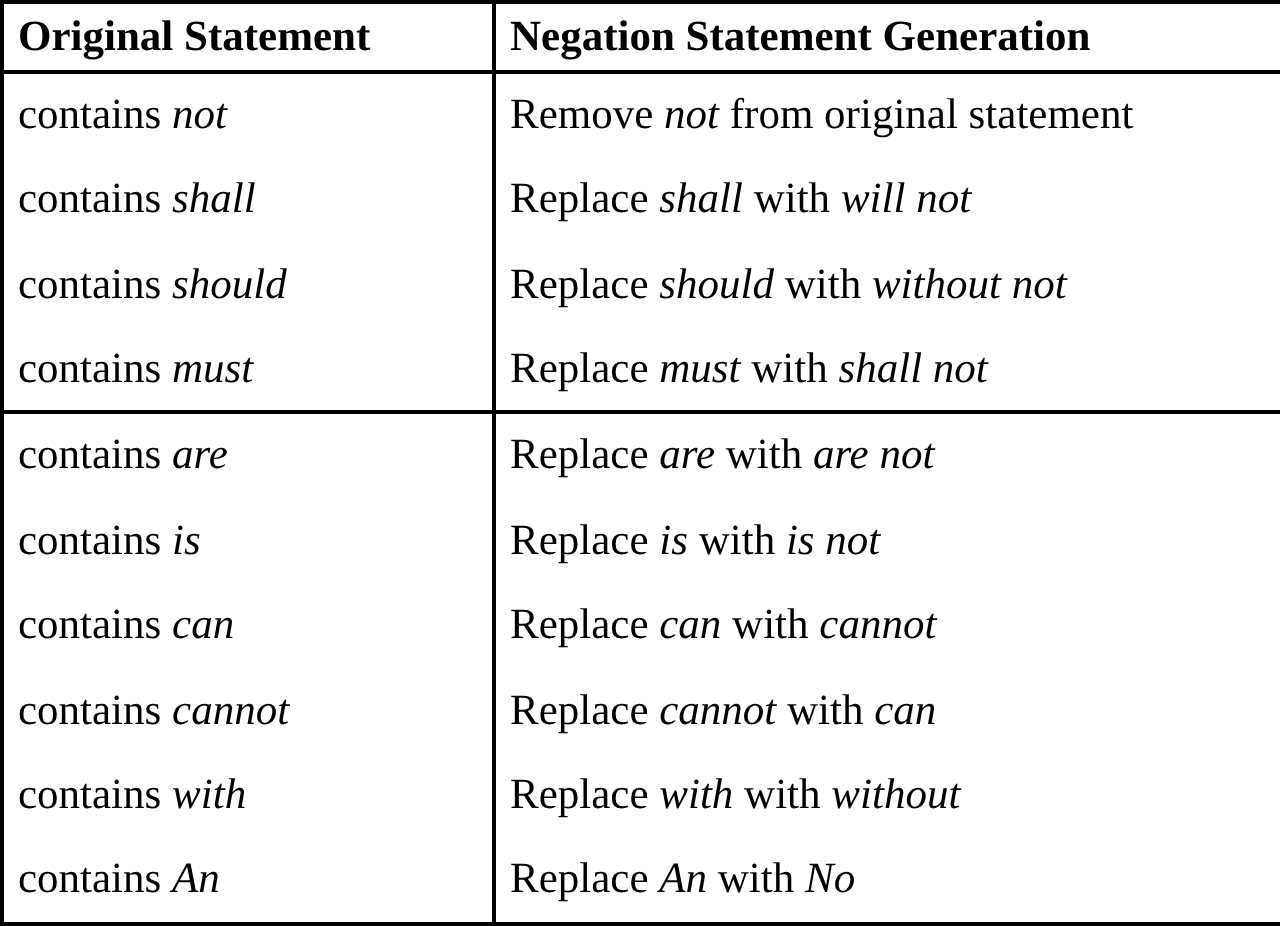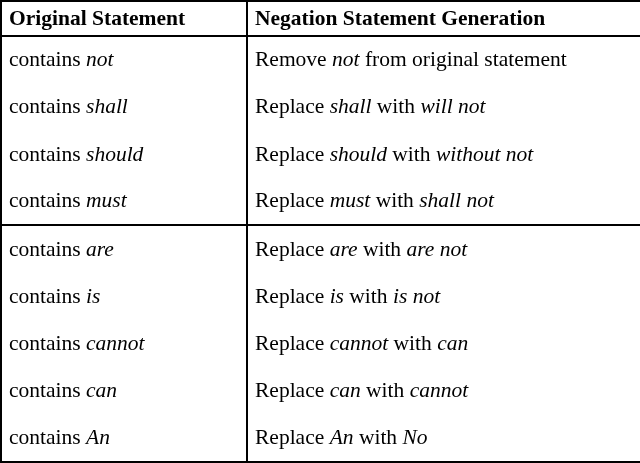--- a/index.html
+++ b/index.html
@@ -133,32 +133,40 @@
         <tr>
           <td>
             <span class="cellinner">contains <em>is</em></span>
           </td>
           <td class="col-sep">
             <span class="cellinner">Replace <em>is</em> with <em>is not</em></span>
           </td>
         </tr>
         <tr>
           <td>
+            <span class="cellinner">contains <em>can</em></span>
+          </td>
+          <td class="col-sep">
+            <span class="cellinner">Replace <em>can</em> with <em>cannot</em></span>
+          </td>
+        </tr>
+        <tr>
+          <td>
             <span class="cellinner">contains <em>cannot</em></span>
           </td>
           <td class="col-sep">
             <span class="cellinner">Replace <em>cannot</em> with <em>can</em></span>
           </td>
         </tr>
         <tr>
           <td>
-            <span class="cellinner">contains <em>can</em></span>
+            <span class="cellinner">contains <em>with</em></span>
           </td>
           <td class="col-sep">
-            <span class="cellinner">Replace <em>can</em> with <em>cannot</em></span>
+            <span class="cellinner">Replace <em>with</em> with <em>without</em></span>
           </td>
         </tr>
         <tr>
           <td>
             <span class="cellinner">contains <em>An</em></span>
           </td>
           <td class="col-sep">
             <span class="cellinner">Replace <em>An</em> with <em>No</em></span>
           </td>
         </tr>

